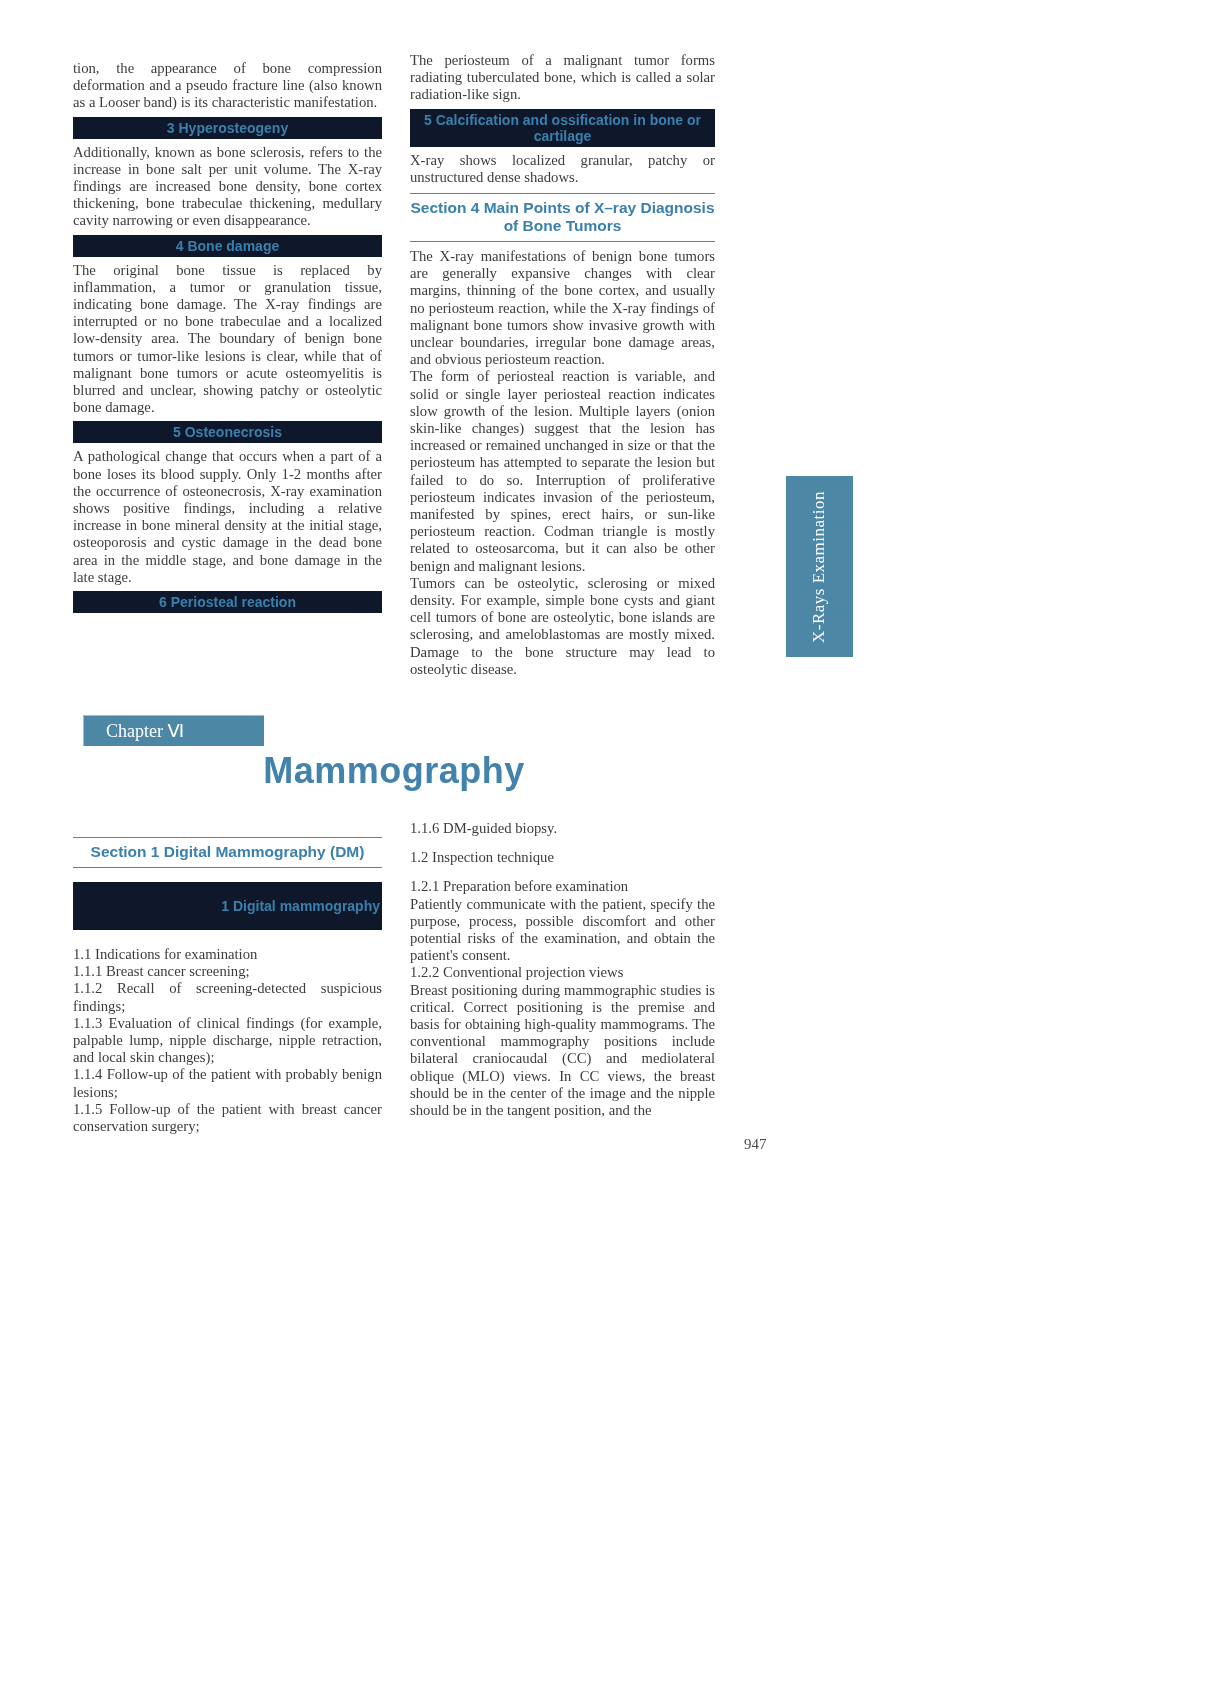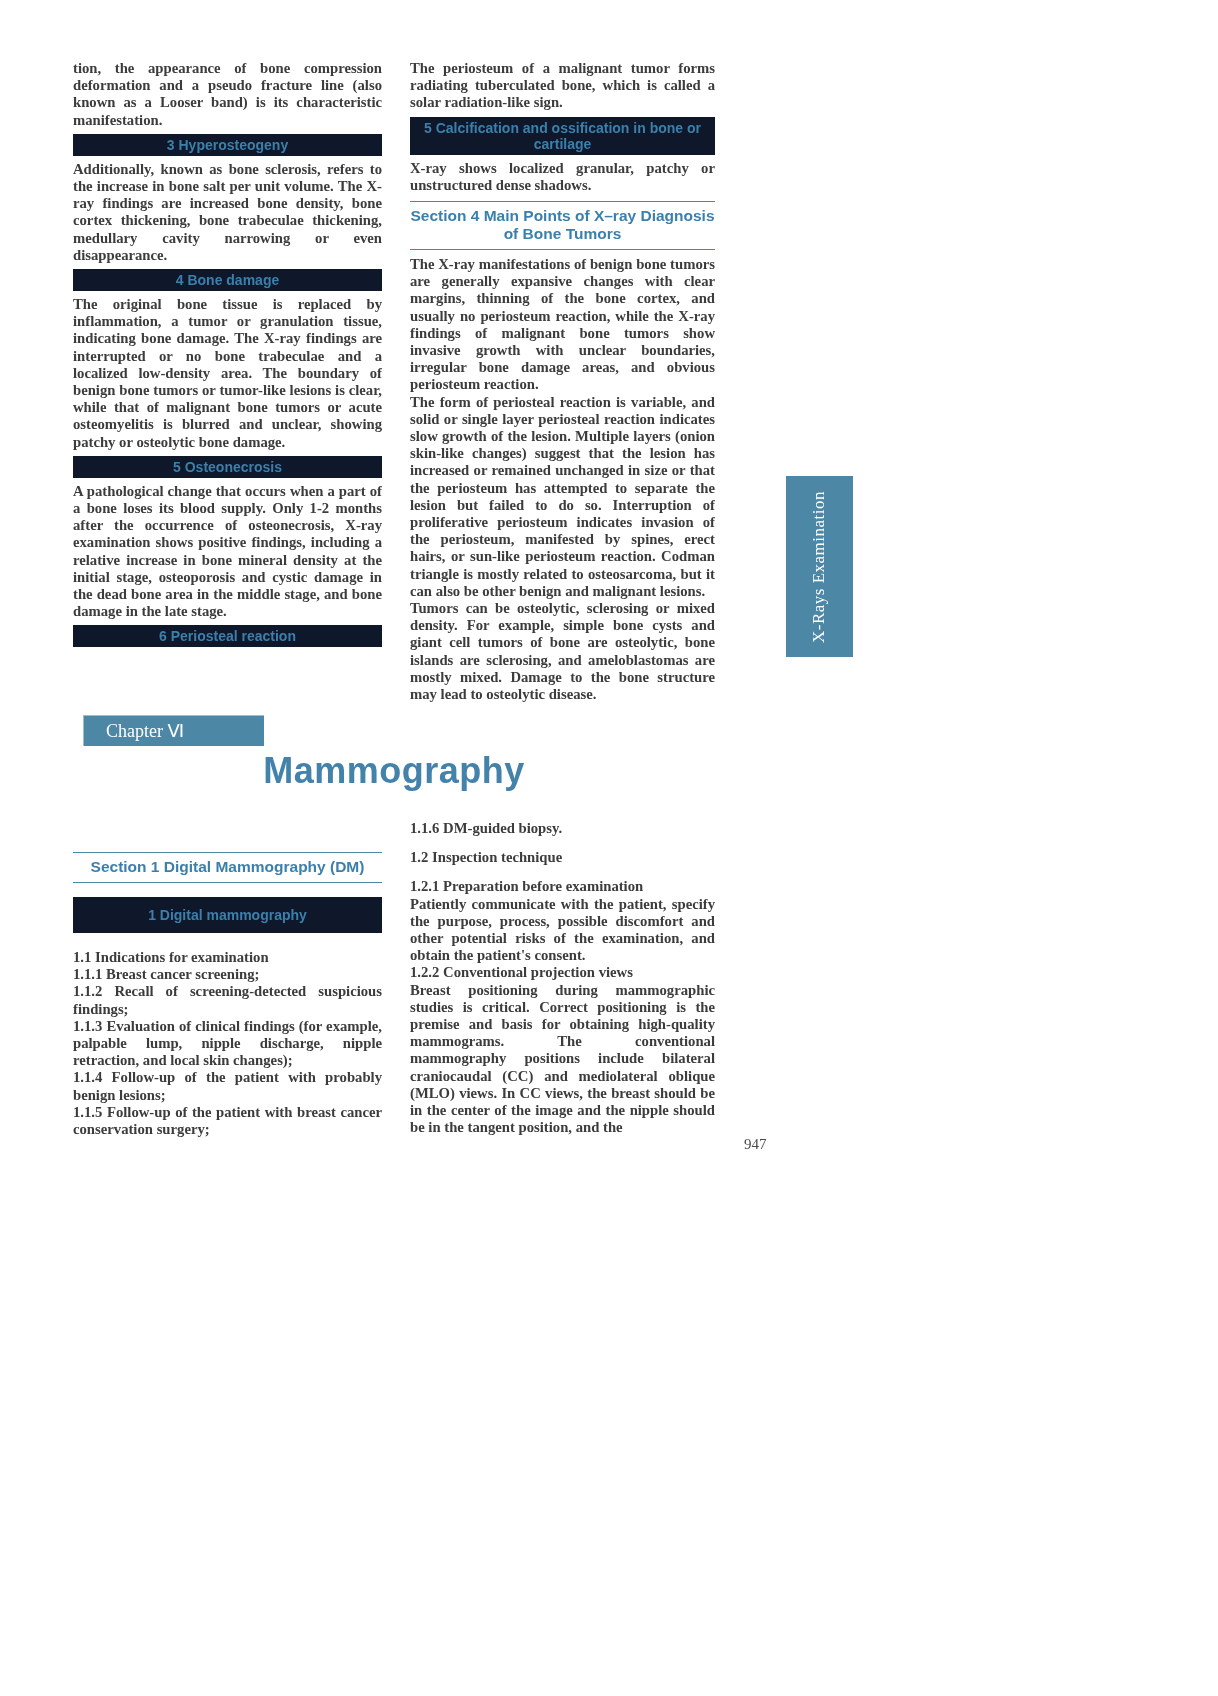--- a/index.html
+++ b/index.html
@@ -2,26 +2,26 @@
 <html><head>
 <meta charset="utf-8">
 <style>
   html,body { margin:0; padding:0; background:#ffffff; }
   .page {
     position:relative; width:1218px; height:1696px; background:#ffffff;
     font-family:"Liberation Serif", serif; color:#3c3c3c; overflow:hidden;
   }
   .col { position:absolute; }
   .col-lt { left:73px;  top:60px;  width:309px; }
-  .col-rt { left:410px; top:60px;  width:305px; }
+  .col-rt { left:410px; top:52px;  width:305px; }
   .col-lb { left:73px;  top:836px; width:309px; }
   .col-rb { left:410px; top:820px; width:305px; }
 
   p.body {
-    margin:0; font-size:14.7px; line-height:17.2px; text-align:justify;font-weight:bold;
+    margin:0; font-size:14.7px; line-height:17.2px; text-align:justify;
   }
   p.body.gap { margin-bottom:12px; }
 
   .bar {
     background:#0f172a; color:#3b80ac; font-family:"Liberation Sans", sans-serif;
     font-weight:bold; font-size:14px; line-height:16px; text-align:center;
     padding:3px 2px; margin:5px 0 5px 0;
   }
 
   .rule { border:none; border-top:1.6px solid #4d87a6; margin:0; }
@@ -95,26 +95,26 @@
     <span>X-Rays Examination</span>
   </div>
 
   <div class="chapter-box">
     <span>Chapter Ⅵ</span>
   </div>
 
   <h1 class="doc-title">Mammography</h1>
 
   <div class="col col-lb">
-    <div class="sect-wrap" style="margin-top:16px;">
+    <div class="sect-wrap" style="margin-top:1px;">
       <hr class="rule">
       <div class="section-head">Section 1 Digital Mammography (DM)</div>
       <hr class="rule">
     </div>
-    <div class="bar" style="margin:14px 0 16px 0; padding:10px 2px;">1 Digital mammography</div>
+    <div class="bar" style="margin:14px 0 16px 0; padding:16px 2px;text-align:right;">1 Digital mammography</div>
     <p class="body mb11">1.1 Indications for examination</p>
     <p class="body">1.1.1 Breast cancer screening;</p>
     <p class="body">1.1.2 Recall of screening-detected suspicious findings;</p>
     <p class="body">1.1.3 Evaluation of clinical findings (for example, palpable lump, nipple discharge, nipple retraction, and local skin changes);</p>
     <p class="body">1.1.4 Follow-up of the patient with probably benign lesions;</p>
     <p class="body">1.1.5 Follow-up of the patient with breast cancer conservation surgery;</p>
   </div>
 
   <div class="col col-rb">
     <p class="body gap">1.1.6 DM-guided biopsy.</p>

